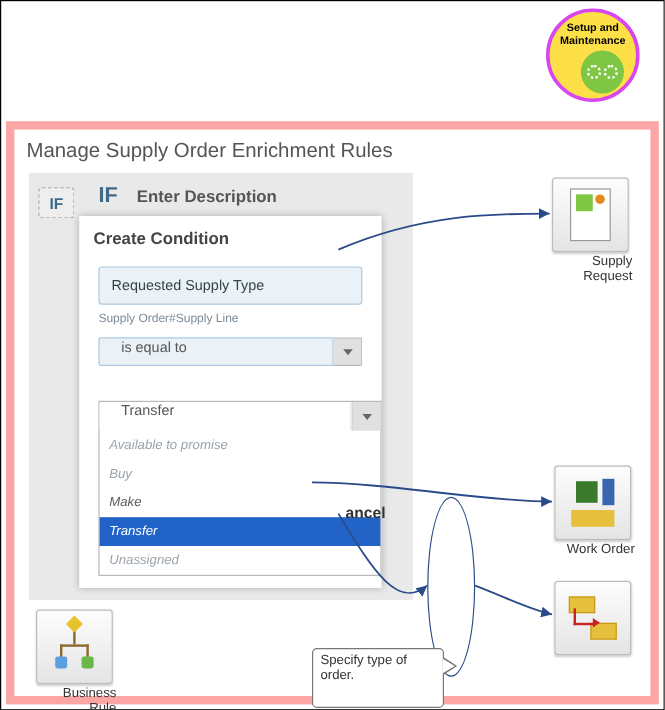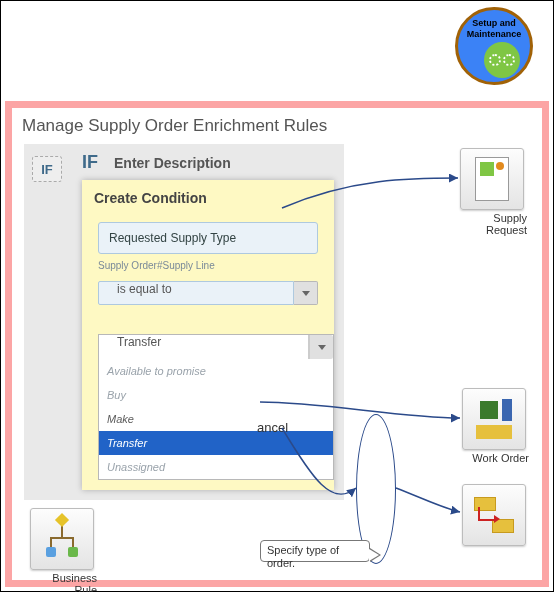--- a/index.html
+++ b/index.html
@@ -1,55 +1,55 @@
 <!DOCTYPE html>
 <html><head>
 <meta charset="utf-8">
 <style>
   *{box-sizing:border-box;margin:0;padding:0;}
   body{font-family:Arial,Helvetica,sans-serif;background:#fff;}
   .canvas{position:relative;width:554px;height:592px;border:1px solid #000;}
-  .setup-badge{position:absolute;top:6px;right:20px;width:78px;height:78px;border:3px solid #a16207;border-radius:50%;background:#3b82f6;text-align:center;padding-top:8px;}
+  .setup-badge{position:absolute;top:6px;right:20px;width:78px;height:78px;border:3px solid #d946ef;border-radius:50%;background:#fde047;text-align:center;padding-top:8px;}
   .setup-badge .lbl{font-size:9px;font-weight:bold;color:#000;line-height:11px;}
   .setup-badge .gears{position:absolute;bottom:4px;right:10px;width:36px;height:36px;border-radius:50%;background:#7fc644;display:flex;align-items:center;justify-content:center;}
   .gear{width:12px;height:12px;border:2px dotted #fff;border-radius:50%;display:inline-block;margin:0 1px;}
   .main{position:absolute;left:4px;top:100px;width:544px;height:486px;border:7px solid #fca5a5;}
   .title{font-size:17px;color:#555;padding:8px 10px 4px;}
   .panel{position:absolute;left:12px;top:36px;width:320px;height:356px;background:#e9e9e9;}
   .if-chip{position:absolute;left:8px;top:12px;width:30px;height:26px;border:1px dashed #aaa;border-radius:3px;font-size:13px;font-weight:bold;color:#3f6a8a;text-align:center;line-height:26px;background:#eee;}
   .if-inline{position:absolute;left:58px;top:8px;font-size:18px;font-weight:bold;color:#3f6a8a;}
   .enter-desc{position:absolute;left:90px;top:11px;font-size:14px;color:#555;font-weight:bold;}
-  .cond-card{position:absolute;left:58px;top:36px;width:252px;height:310px;background:#fef9c3;box-shadow:0 0 6px rgba(0,0,0,0.25);}
+  .cond-card{position:absolute;left:42px;top:36px;width:252px;height:310px;background:#ffffff;box-shadow:0 0 6px rgba(0,0,0,0.25);}
   .cond-title{font-size:14px;font-weight:bold;color:#444;padding:10px 12px;}
   .field-box{position:relative;margin:6px 16px;padding:8px 10px;background:#eaf2f8;border:1px solid #aec9df;border-radius:3px;font-size:12px;color:#344;}
   .field-sub{font-size:10px;color:#7a8a99;margin:2px 16px 10px;}
   .sel{display:flex;align-items:center;margin:8px 16px;}
   .sel-input{flex:1;height:24px;background:#eaf2f8;border:1px solid #aec9df;border-radius:2px 0 0 2px;padding:0 18px;font-size:12px;color:#555;}
   .sel-btn{width:24px;height:24px;background:#e0e0e0;border:1px solid #b8b8b8;border-left:none;border-radius:0 2px 2px 0;display:flex;align-items:center;justify-content:center;}
   .chev{width:0;height:0;border-left:4px solid transparent;border-right:4px solid transparent;border-top:5px solid #666;}
   .dropdown{position:absolute;left:16px;top:154px;width:236px;border:1px solid #b8b8b8;background:#fff;}
   .dd-head{display:flex;}
   .dd-head .sel-input{background:#fff;border:none;border-right:1px solid #ccc;}
   .dd-head .sel-btn{background:#e0e0e0;border:none;border-left:1px solid #ccc;}
   .dd-item{padding:6px 8px;font-size:11px;color:#9aa3ab;cursor:default;font-style:italic;}
   .dd-item.enabled{color:#5a5a5a;}
   .dd-item.sel{background:#2163c7;color:#fff;margin:0;padding:6px 8px;}
-  .cancel{position:absolute;left:233px;top:276px;font-size:13px;color:#333;font-weight:normal;}
+  .cancel{position:absolute;left:264px;top:276px;font-size:13px;color:#333;font-weight:bold;}
   .icon-tile{position:absolute;width:64px;height:62px;background:linear-gradient(#fdfdfd,#e4e4e4);border:1px solid #bcbcbc;border-radius:3px;box-shadow:0 1px 2px rgba(0,0,0,0.2);display:flex;align-items:center;justify-content:center;}
   .icon-label{position:absolute;width:70px;text-align:right;font-size:11px;color:#333;line-height:12px;}
   .tile-sr{left:448px;top:40px;}
   .lbl-sr{left:445px;top:104px;}
   .tile-wo{left:450px;top:280px;}
   .lbl-wo{left:447px;top:344px;}
   .tile-to{left:450px;top:376px;}
   .lbl-to{left:447px;top:440px;}
   .tile-br{left:18px;top:400px;}
   .lbl-br{left:15px;top:464px;}
   .oval{position:absolute;left:344px;top:306px;width:40px;height:150px;border:1px solid #2b4a8a;border-radius:50%;}
-  .callout{position:absolute;left:248px;top:432px;width:110px;height:22px;border:1px solid #777;border-radius:4px;background:#fff;font-size:11px;color:#333;padding:3px 6px;line-height:13px;}
+  .callout{position:absolute;left:248px;top:432px;width:110px;height:50px;border:1px solid #777;border-radius:4px;background:#fff;font-size:11px;color:#333;padding:3px 6px;line-height:13px;}
   .callout:after{content:"";position:absolute;right:-10px;top:8px;width:0;height:0;border-top:6px solid transparent;border-bottom:6px solid transparent;border-left:10px solid #fff;}
   .callout:before{content:"";position:absolute;right:-12px;top:7px;width:0;height:0;border-top:7px solid transparent;border-bottom:7px solid transparent;border-left:11px solid #777;}
   svg.conn{position:absolute;left:0;top:0;pointer-events:none;}
   
   .ic-doc{width:34px;height:44px;background:#fff;border:1px solid #999;position:relative;}
   .ic-doc:before{content:"";position:absolute;top:4px;left:4px;width:14px;height:14px;background:#7fc644;}
   .ic-doc:after{content:"";position:absolute;top:4px;left:20px;width:8px;height:8px;background:#e28a1d;border-radius:50%;}
   .ic-wo{width:44px;height:40px;position:relative;}
   .ic-wo .base{position:absolute;bottom:0;left:4px;width:36px;height:14px;background:#e6c03d;}
   .ic-wo .block{position:absolute;top:2px;left:8px;width:18px;height:18px;background:#3b7a2c;}

